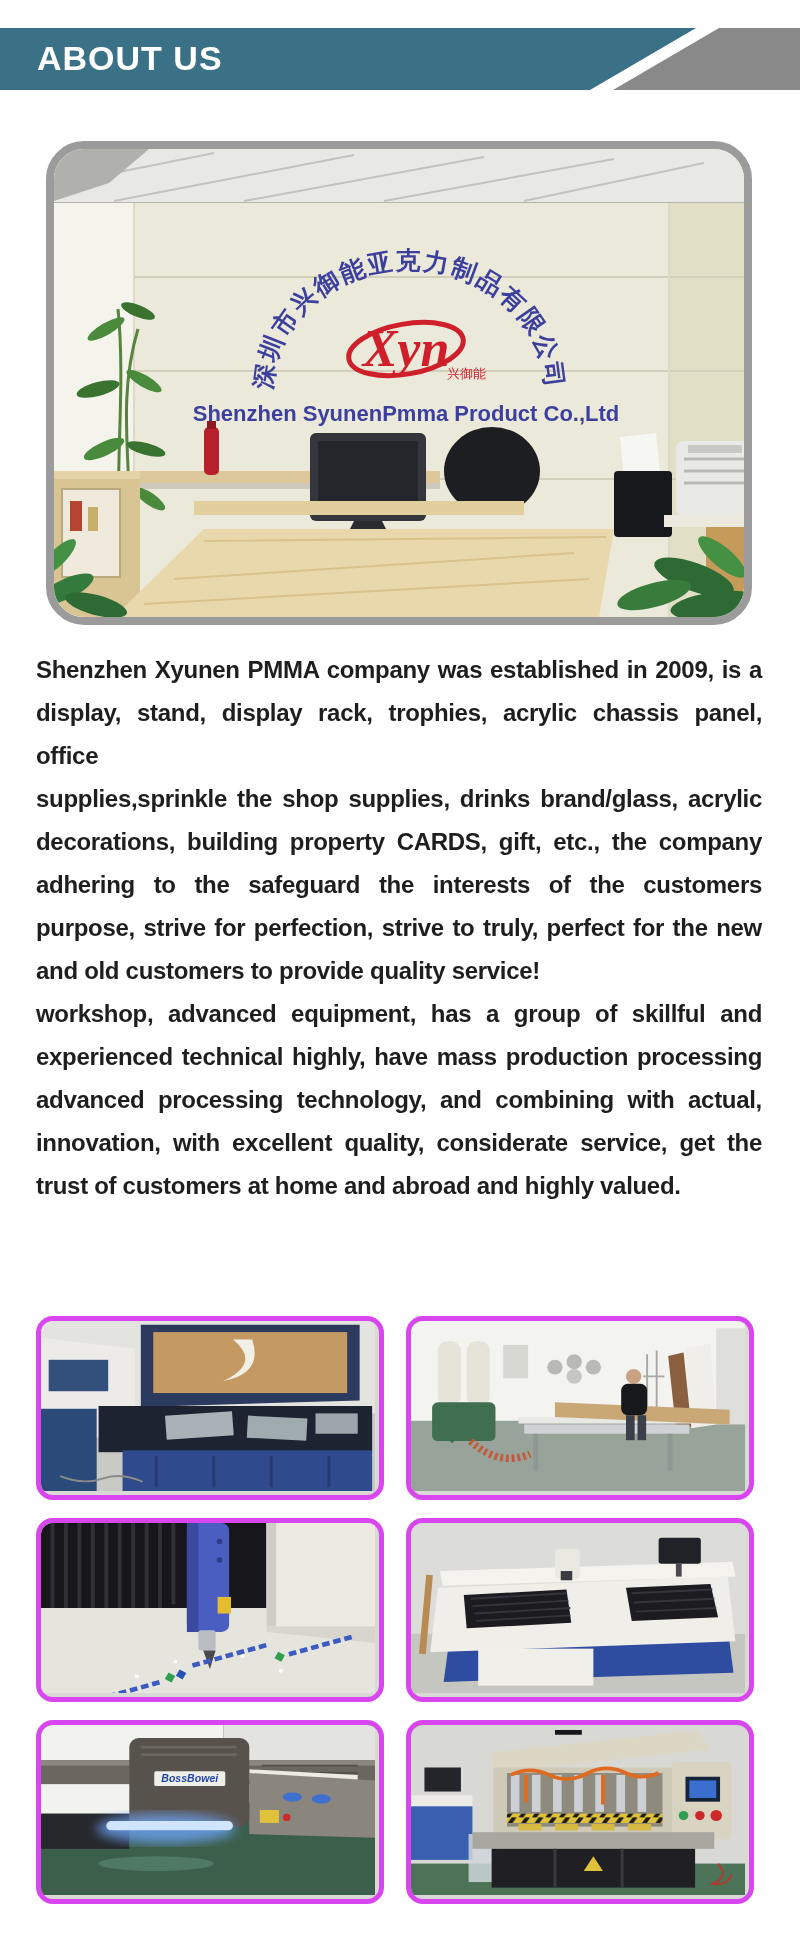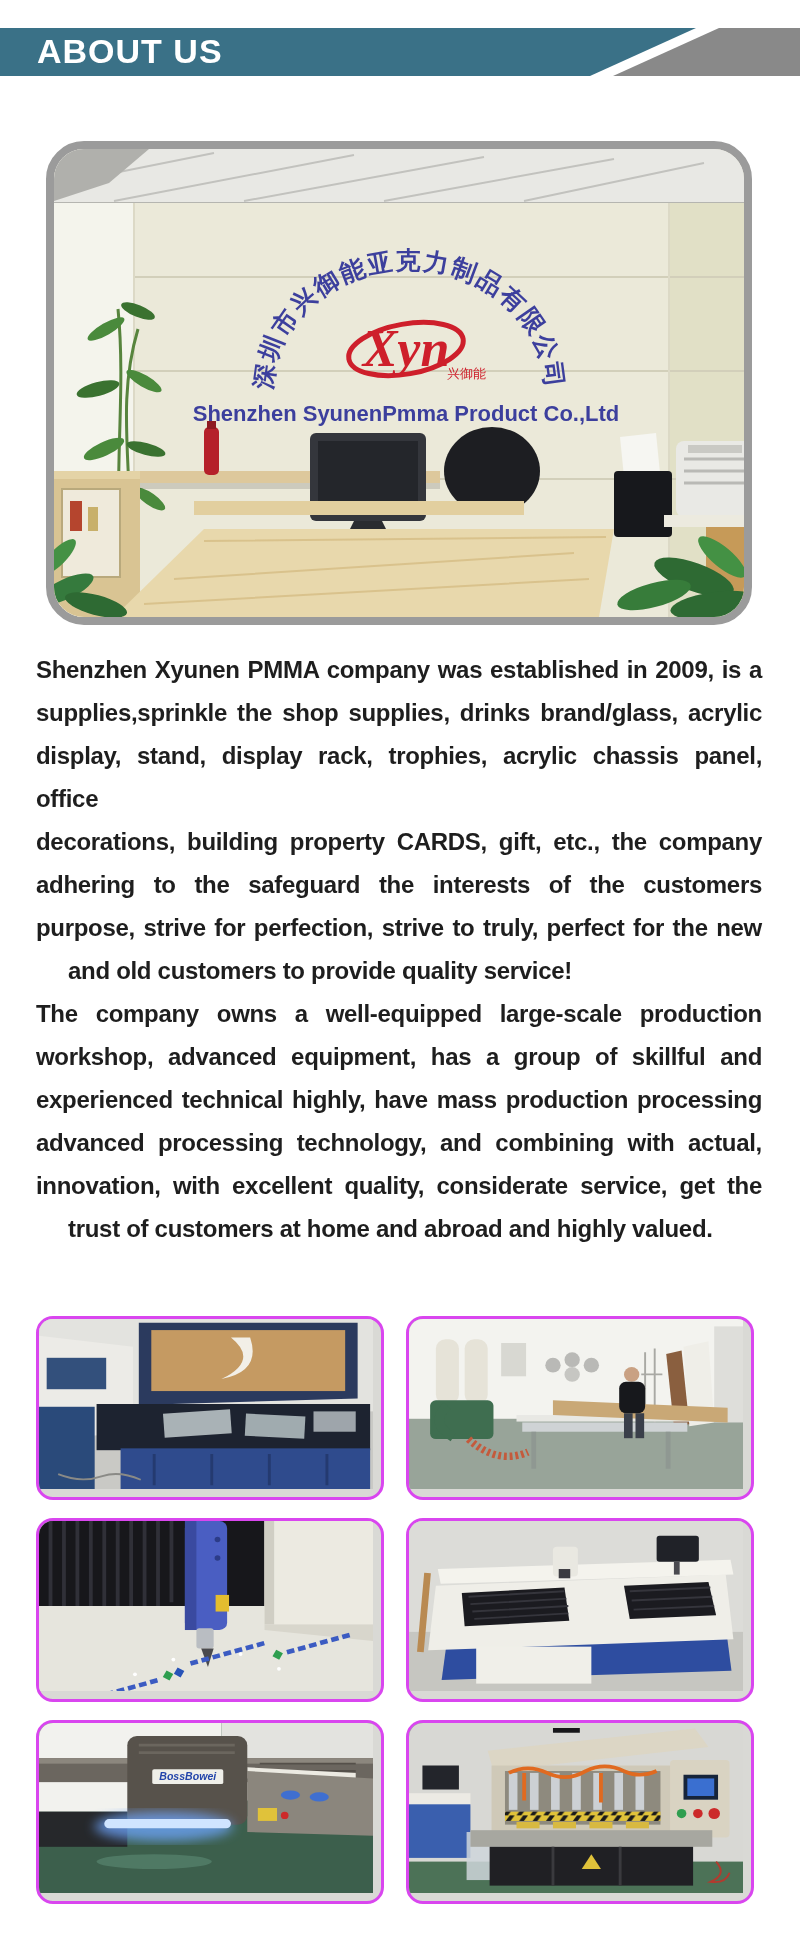--- a/index.html
+++ b/index.html
@@ -1,43 +1,43 @@
 <!DOCTYPE html>
 <html><head>
 <meta charset="utf-8">
 <style>
   html,body{margin:0;padding:0;background:#ffffff;}
   .page{position:relative;width:800px;height:1946px;background:#ffffff;overflow:hidden;
         font-family:"Liberation Sans",sans-serif;}
 
   
-  .header{position:absolute;top:28px;left:0;width:800px;height:48px;}
+  .header{position:absolute;top:28px;left:0;width:800px;height:62px;}
   .header-teal{position:absolute;inset:0;background:#3a7187;
         clip-path:polygon(0 0,696px 0,590px 100%,0 100%);}
   .header-accent{position:absolute;inset:0;background:#898989;
         clip-path:polygon(719px 0,100% 0,100% 100%,613px 100%);}
   .header-title{position:absolute;left:37px;top:50%;transform:translateY(-52%);
         color:#ffffff;font-size:34px;font-weight:800;letter-spacing:1px;z-index:2;}
 
   
   .hero{position:absolute;top:141px;left:46px;width:706px;height:484px;
         box-sizing:border-box;border:8px solid #9b9b9b;border-radius:38px;
         overflow:hidden;background:#ebe9d9;}
   .hero svg{display:block;width:690px;height:468px;}
 
   
   .about{position:absolute;top:648px;left:36px;width:726px;color:#1e1e1e;}
   .about .line{font-size:24px;line-height:43px;letter-spacing:-0.3px;
         text-align:justify;text-align-last:justify;white-space:normal;font-weight:bold;}
-  .about .line.last{text-align-last:left;margin-left:32px;}
+  .about .line.last{text-align-last:left;}
 
   
   .gallery{position:absolute;top:1316px;left:36px;width:718px;
         display:grid;grid-template-columns:348px 348px;column-gap:22px;row-gap:18px;}
-  .shot{box-sizing:border-box;width:348px;height:184px;border:3px solid #d946ef;
+  .shot{box-sizing:border-box;width:348px;height:184px;border:5px solid #d946ef;
         border-radius:17px;overflow:hidden;background:#d9d9d5;}
   .shot svg{display:block;width:334px;height:170px;}
 </style>
 </head>
 <body>
 
 <div class="page">
 
   <div class="header">
     <div class="header-teal"></div>
@@ -124,29 +124,28 @@
         <ellipse cx="12" cy="440" rx="30" ry="10" fill="#357a3d" transform="rotate(-25 12 440)"></ellipse>
         <ellipse cx="42" cy="456" rx="32" ry="10" fill="#2e6a33" transform="rotate(15 42 456)"></ellipse>
         <ellipse cx="4" cy="408" rx="24" ry="8" fill="#449144" transform="rotate(-45 4 408)"></ellipse>
       </g>
     </svg>
   </div>
 
   <div class="about">
     <div class="para">
         <div class="line">Shenzhen Xyunen PMMA company was established in 2009, is a</div>
+        <div class="line">display, stand, display rack, trophies, acrylic chassis panel, office</div>
         <div class="line">supplies,sprinkle the shop supplies, drinks brand/glass, acrylic</div>
-        <div class="line">display, stand, display rack, trophies, acrylic chassis panel, office</div>
         <div class="line">decorations, building property CARDS, gift, etc., the company</div>
         <div class="line">adhering to the safeguard the interests of the customers</div>
         <div class="line">purpose, strive for perfection, strive to truly, perfect for the new</div>
         <div class="line last">and old customers to provide quality service!</div>
       </div>
     <div class="para">
-        <div class="line">The company owns a well-equipped large-scale production</div>
         <div class="line">workshop, advanced equipment, has a group of skillful and</div>
         <div class="line">experienced technical highly, have mass production processing</div>
         <div class="line">advanced processing technology, and combining with actual,</div>
         <div class="line">innovation, with excellent quality, considerate service, get the</div>
         <div class="line last">trust of customers at home and abroad and highly valued.</div>
       </div>
   </div>
 
   <div class="gallery">
 

